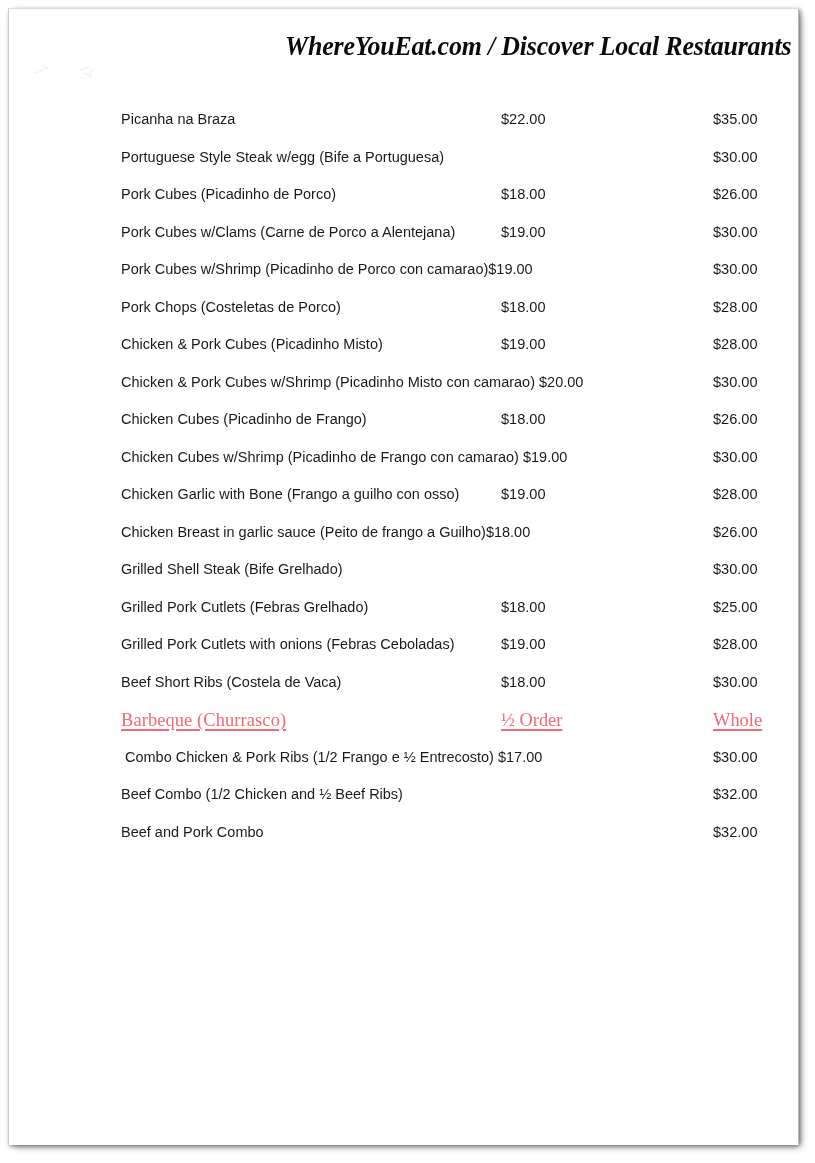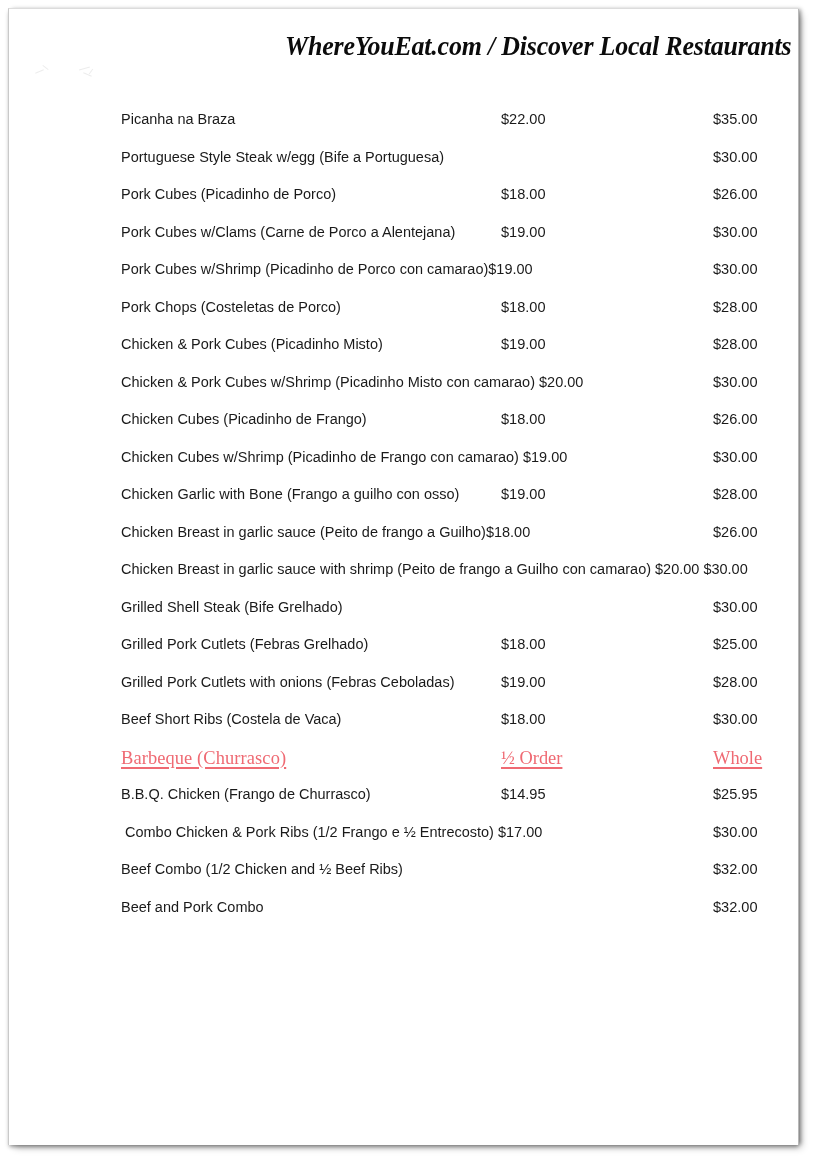--- a/index.html
+++ b/index.html
@@ -203,23 +203,20 @@
         </div>
         <div class="row">
           <div class="name">Chicken Garlic with Bone (Frango a guilho con osso)</div>
           <div class="p1">$19.00</div>
           <div class="p2">$28.00</div>
         </div>
         <div class="row">
           <div class="name">Chicken Breast in garlic sauce (Peito de frango a Guilho)$18.00</div>
           <div class="p2">$26.00</div>
         </div>
-        <div class="row inline">
-          <div class="name">Chicken Breast in garlic sauce with shrimp (Peito de frango a Guilho con camarao) $20.00 $30.00</div>
-        </div>
         <div class="row">
           <div class="name">Grilled Shell Steak (Bife Grelhado)</div>
           <div class="p2">$30.00</div>
         </div>
         <div class="row">
           <div class="name">Grilled Pork Cutlets (Febras Grelhado)</div>
           <div class="p1">$18.00</div>
           <div class="p2">$25.00</div>
         </div>
         <div class="row">
@@ -231,25 +228,20 @@
           <div class="name">Beef Short Ribs (Costela de Vaca)</div>
           <div class="p1">$18.00</div>
           <div class="p2">$30.00</div>
         </div>
         <div class="row section">
           <div class="name">Barbeque (Churrasco)</div>
           <div class="p1">½ Order</div>
           <div class="p2">Whole</div>
         </div>
         <div class="row">
-          <div class="name">B.B.Q. Chicken (Frango de Churrasco)</div>
-          <div class="p1">$14.95</div>
-          <div class="p2">$25.95</div>
-        </div>
-        <div class="row">
           <div class="name"> Combo Chicken &amp; Pork Ribs (1/2 Frango e ½ Entrecosto) $17.00</div>
           <div class="p2">$30.00</div>
         </div>
         <div class="row">
           <div class="name">Beef Combo (1/2 Chicken and ½ Beef Ribs)</div>
           <div class="p2">$32.00</div>
         </div>
         <div class="row">
           <div class="name">Beef and Pork Combo</div>
           <div class="p2">$32.00</div>

